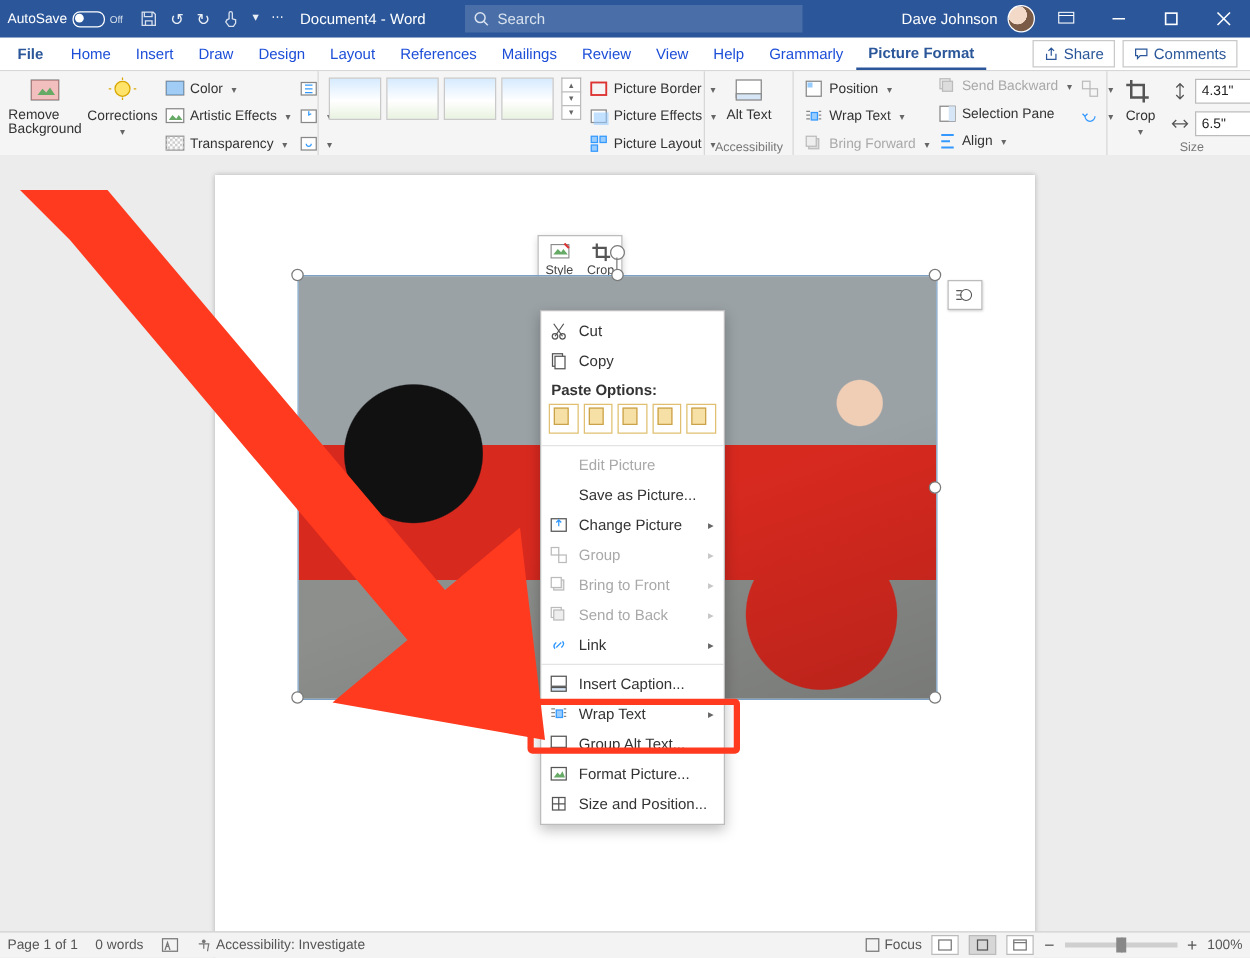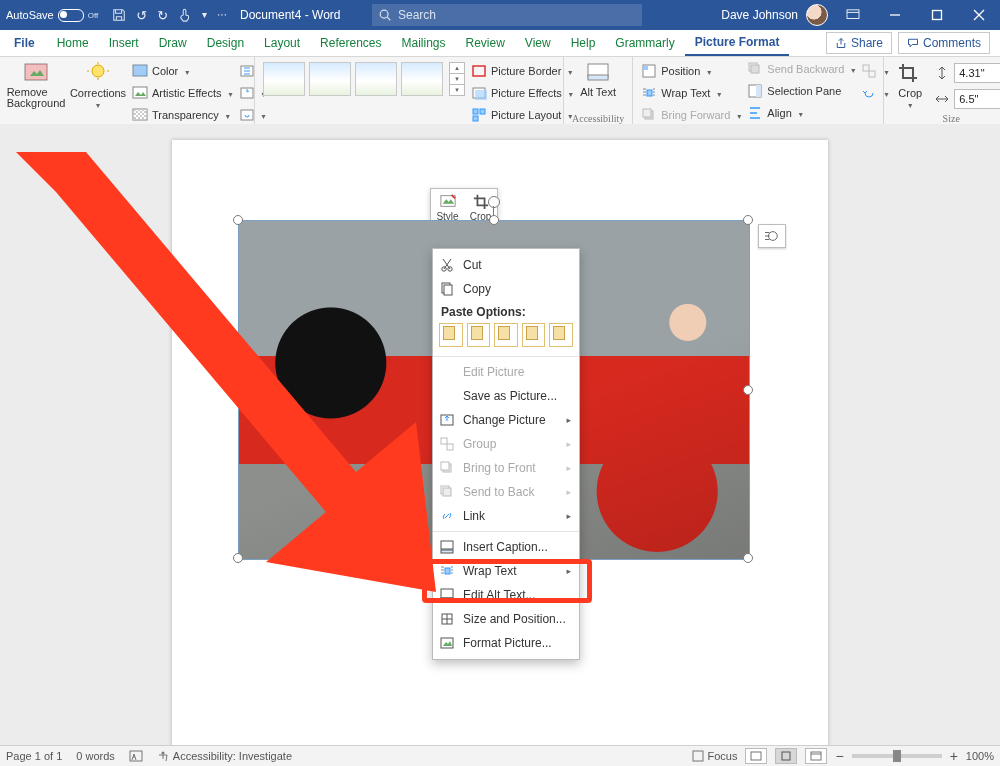--- a/index.html
+++ b/index.html
@@ -18,32 +18,32 @@
   .search{position:absolute;left:372px;top:4px;width:270px;height:22px;background:#4a6fa8;display:flex;align-items:center;color:#d9e2ef;border:none;}
   .search svg{margin:0 6px;}
   .search span{font-size:12px;}
   .title-right{position:absolute;right:4px;display:flex;align-items:center;gap:8px;}
   .avatar{width:20px;height:20px;border-radius:50%;background:radial-gradient(circle at 35% 35%, #f3d9c7 40%, #7b5a46 42%);border:1px solid #fff;}
   .winbtn{width:34px;height:30px;display:flex;align-items:center;justify-content:center;}
   .winbtn svg{stroke:#fff;}
 
   
   .tabs{height:26px;background:#fff;display:flex;align-items:center;padding:0 4px;border-bottom:1px solid #d7d7d7;}
-  .tab{padding:0 10px;height:26px;line-height:26px;font-size:12px;color:#15803d;cursor:pointer;}
+  .tab{padding:0 10px;height:26px;line-height:26px;font-size:12px;color:#1d4ed8;cursor:pointer;}
   .tab.file{color:#2b579a;font-weight:600;padding-left:10px;padding-right:12px;}
   .tab.active{color:#2b579a;font-weight:600;border-bottom:2px solid #2b579a;height:24px;line-height:24px;}
   .tabs .spacer{flex:1;}
   .tab-right{display:flex;align-items:flex-end;gap:6px;padding-right:6px;}
   .tab-right .tbtn{display:flex;align-items:center;gap:4px;border:1px solid #c9c9c9;height:20px;padding:0 8px;font-size:12px;color:#2b579a;background:#fff;}
 
   
   .ribbon{height:68px;background:#f5f5f5;border-bottom:1px solid #cfcfcf;display:flex;}
   .group{border-right:1px solid #d7d7d7;padding:2px 8px 0 8px;display:flex;flex-direction:column;justify-content:space-between;}
   .group-body{display:flex;align-items:flex-start;gap:6px;flex:1;}
-  .group-label-row{display:flex;align-items:center;justify-content:center;position:relative;height:14px;font-family:Liberation Serif, serif;}
+  .group-label-row{display:flex;align-items:center;justify-content:center;position:relative;height:14px;}
   .group-label{font-size:10px;color:#777;text-align:center;width:100%;}
   .dlaunch{position:absolute;right:0;bottom:0;font-size:9px;color:#777;}
   .bigbtn{display:flex;flex-direction:column;align-items:center;justify-content:flex-start;width:56px;text-align:left;font-size:11px;color:#333;gap:2px;padding-top:2px;}
   .bigbtn .icon{width:28px;height:24px;}
   .smallrow{height:20px;display:flex;align-items:center;gap:4px;font-size:11px;color:#333;white-space:nowrap;}
   .smallrow .arrow::after{content:"▾";font-size:8px;color:#666;margin-left:3px;}
   .stylebox{width:40px;height:32px;border:1px solid #c9c9c9;background:linear-gradient(#d6ebff,#fff 55%,#e9f3e0);margin-top:3px;}
   .styleboxes{display:flex;gap:4px;align-items:flex-start;}
   .stylenav{display:flex;flex-direction:column;margin-left:2px;margin-top:3px;}
   .stylenav div{width:14px;height:10px;border:1px solid #bcbcbc;border-bottom:none;display:flex;align-items:center;justify-content:center;font-size:7px;color:#666;background:#fff;}
@@ -637,39 +637,39 @@
             <span>Wrap Text</span>
             <span class="arr">▸</span>
           </div>
         <div class="item">
             <span class="ic">
               <svg width="16" height="16">
                 <rect x="2" y="2" width="12" height="9" fill="#fff" stroke="#555"></rect>
                 <rect x="2" y="11" width="12" height="3" fill="#d7e6f7" stroke="#555"></rect>
               </svg>
             </span>
-            <span>Edit Alt Text...</span>
+            <span>Group Alt Text...</span>
+          </div>
+        <div class="item">
+            <span class="ic">
+              <svg width="16" height="16">
+                <rect x="2" y="3" width="12" height="10" fill="#fff" stroke="#555"></rect>
+                <path d="M4 11l3-4 2 2 2-3 2 5z" fill="#6a6"></path>
+              </svg>
+            </span>
+            <span>Format Picture...</span>
           </div>
         <div class="item">
             <span class="ic">
               <svg width="16" height="16">
                 <rect x="3" y="3" width="10" height="10" fill="none" stroke="#555"></rect>
                 <path d="M3 8h10M8 3v10" stroke="#555"></path>
               </svg>
             </span>
             <span>Size and Position...</span>
-          </div>
-        <div class="item">
-            <span class="ic">
-              <svg width="16" height="16">
-                <rect x="2" y="3" width="12" height="10" fill="#fff" stroke="#555"></rect>
-                <path d="M4 11l3-4 2 2 2-3 2 5z" fill="#6a6"></path>
-              </svg>
-            </span>
-            <span>Format Picture...</span>
           </div>
       </div>
 
       <div class="hlbox" style="left:250px;top:419px;width:160px;height:34px;"></div>
     </div>
 
     <svg class="annot-arrow" width="440" height="460" viewBox="0 0 440 460">
       <defs></defs>
       <polygon points="0,0 70,0 340,320 400,270 420,440 250,410 310,360 40,40" fill="#ff3a1f"></polygon>
     </svg>

